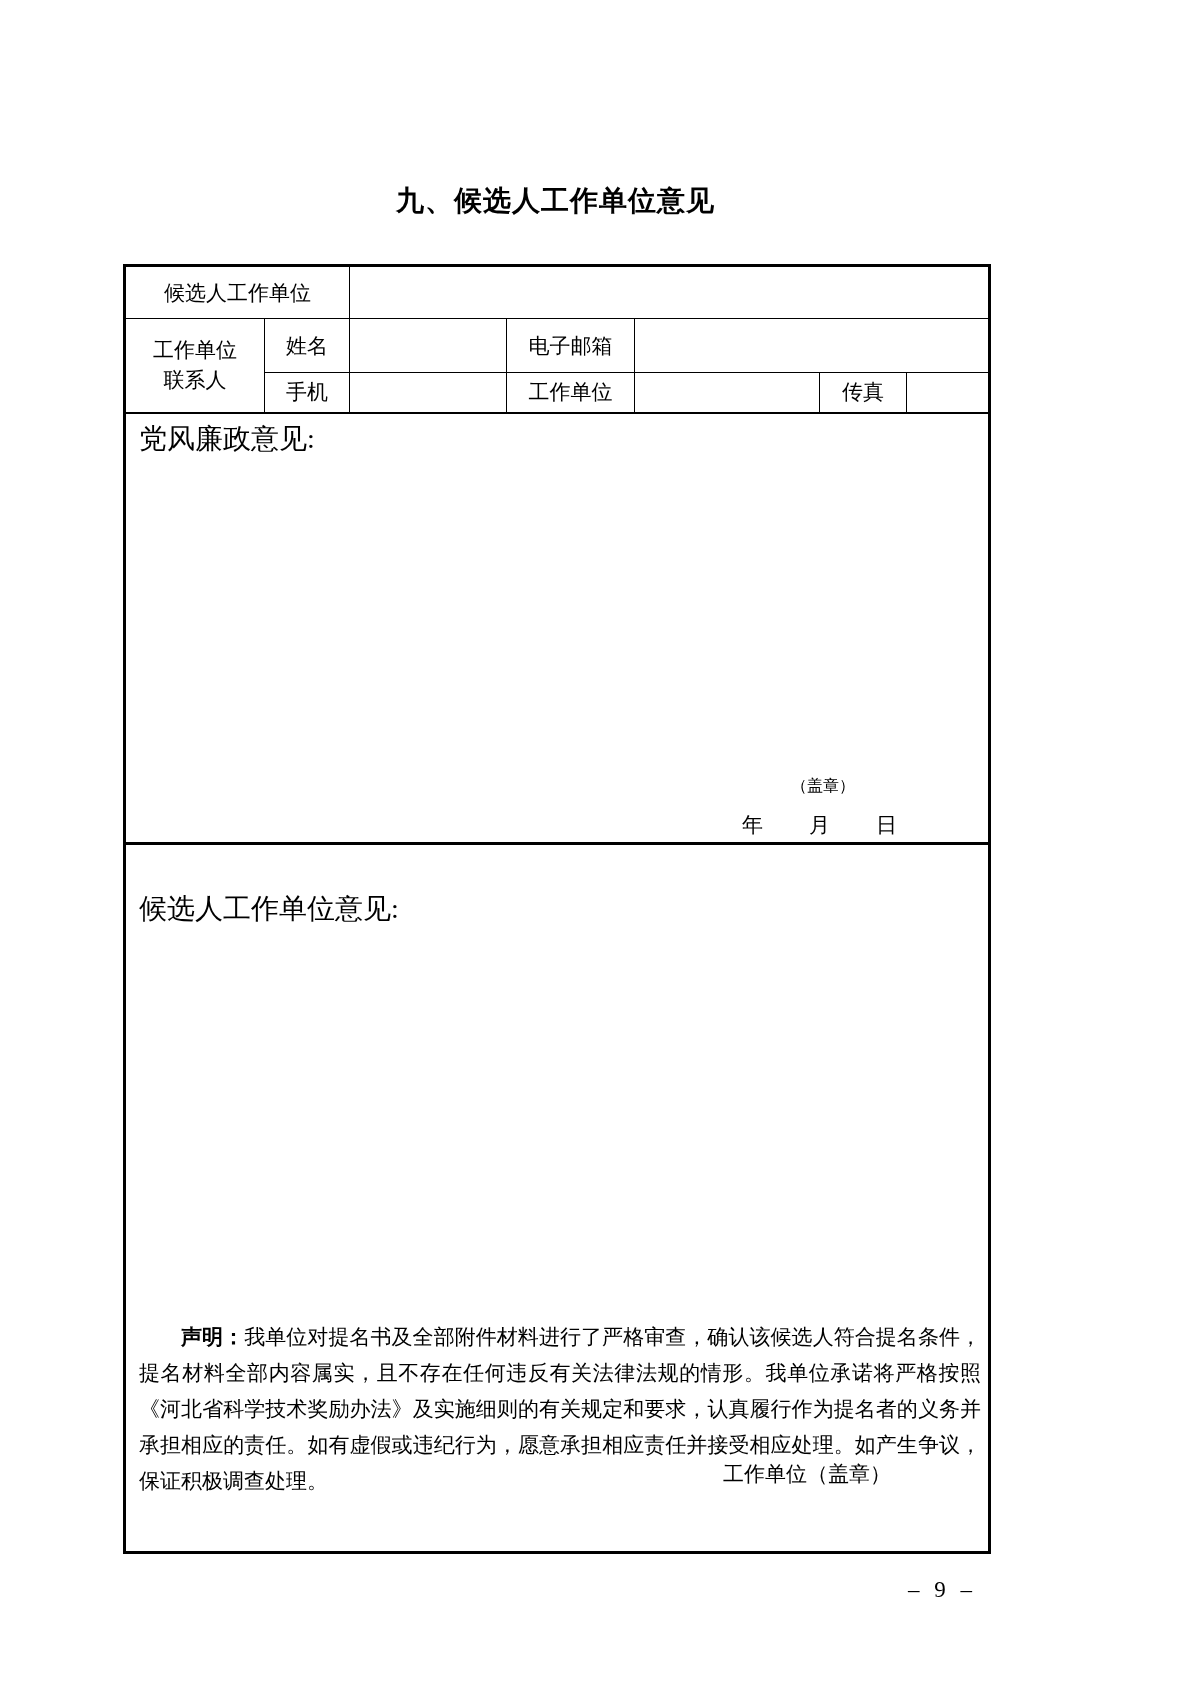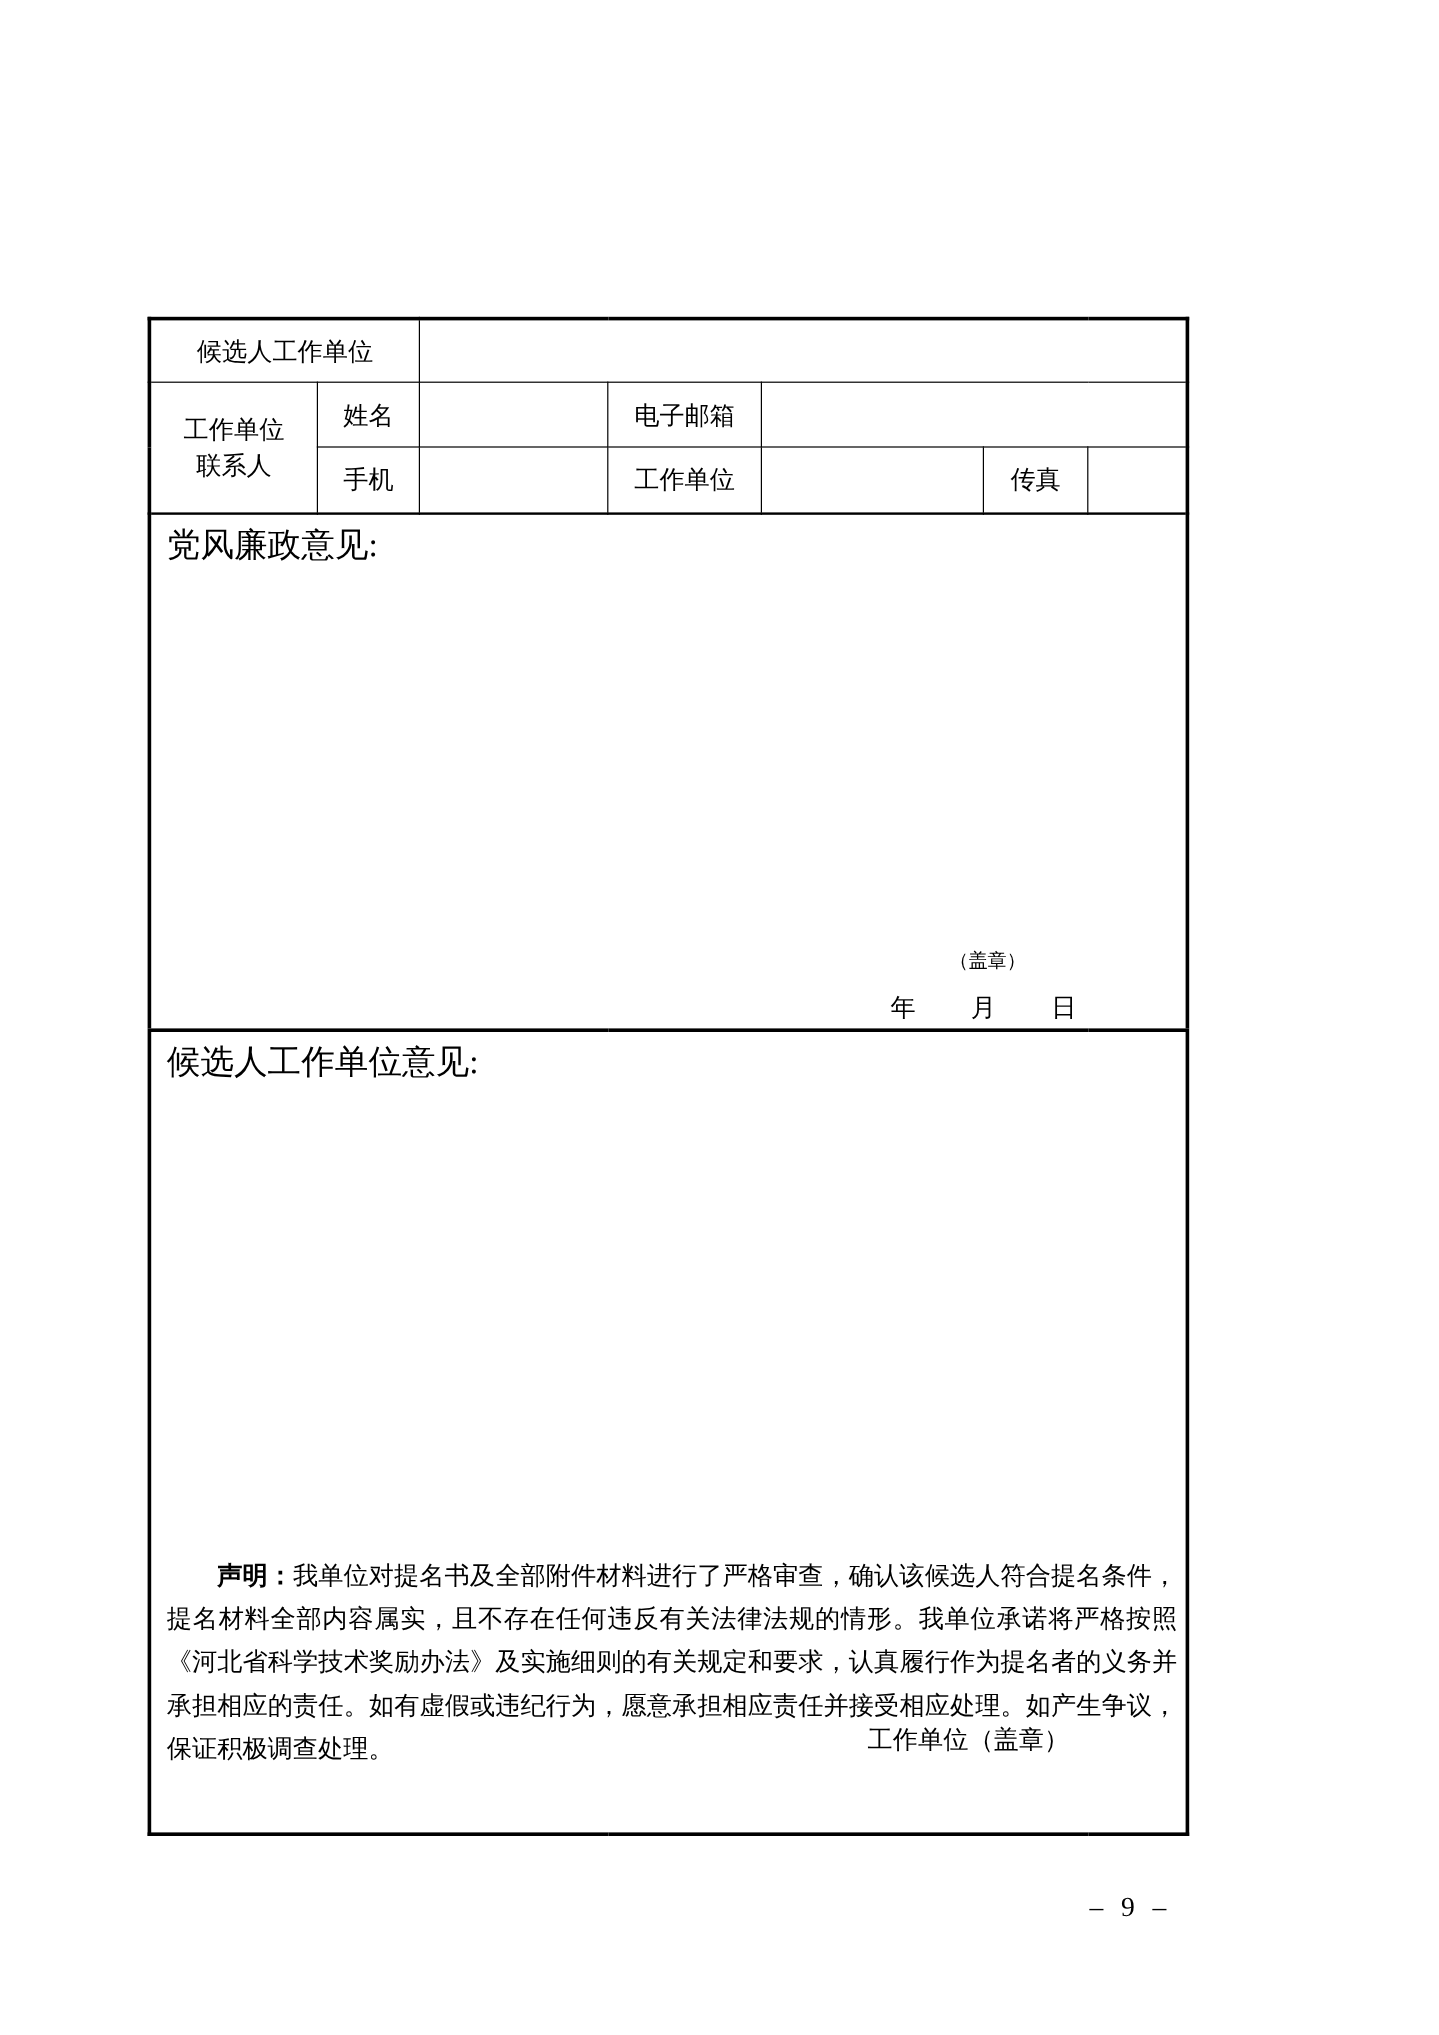--- a/index.html
+++ b/index.html
@@ -35,26 +35,26 @@
   }
   table.form td {
     border: 1px solid #000;
     padding: 0;
     vertical-align: middle;
   }
   td.lbl { text-align: center; }
   .group-lbl { line-height: 30px; text-align: center; }
   tr.row-1 { height: 53px; }
   tr.row-2 { height: 54px; }
-  tr.row-3 { height: 55px; }
+  tr.row-3 { height: 40px; }
   tr.row-sec1 td { border-top: 2px solid #000; }
   tr.row-sec2 td { border-top: 3px solid #000; }
   .sec-inner { position: relative; width: 100%; }
   .sec1-inner { height: 428px; }
-  .sec2-inner { height: 667px; }
+  .sec2-inner { height: 667px; margin-top: 39px; }
   .sec-heading {
     position: absolute;
     left: 13px; top: 6px;
     font-size: 28px;
   }
   .stamp-hint {
     position: absolute;
     left: 665px; top: 362px;
     font-size: 16px;
     text-align: right;
@@ -86,20 +86,21 @@
     left: 908px; top: 1577px;
     font-size: 23px;
     word-spacing: 9px;
   }
 </style>
 </head>
 <body>
 
 <div class="page">
 
+  <div class="doc-title">九、候选人工作单位意见</div>
 
   <table class="form">
     <colgroup>
       <col style="width:140px">
         <col style="width:85px">
         <col style="width:157px">
       <col style="width:128px">
         <col style="width:185px">
         <col style="width:87px">
         <col style="width:83px">

